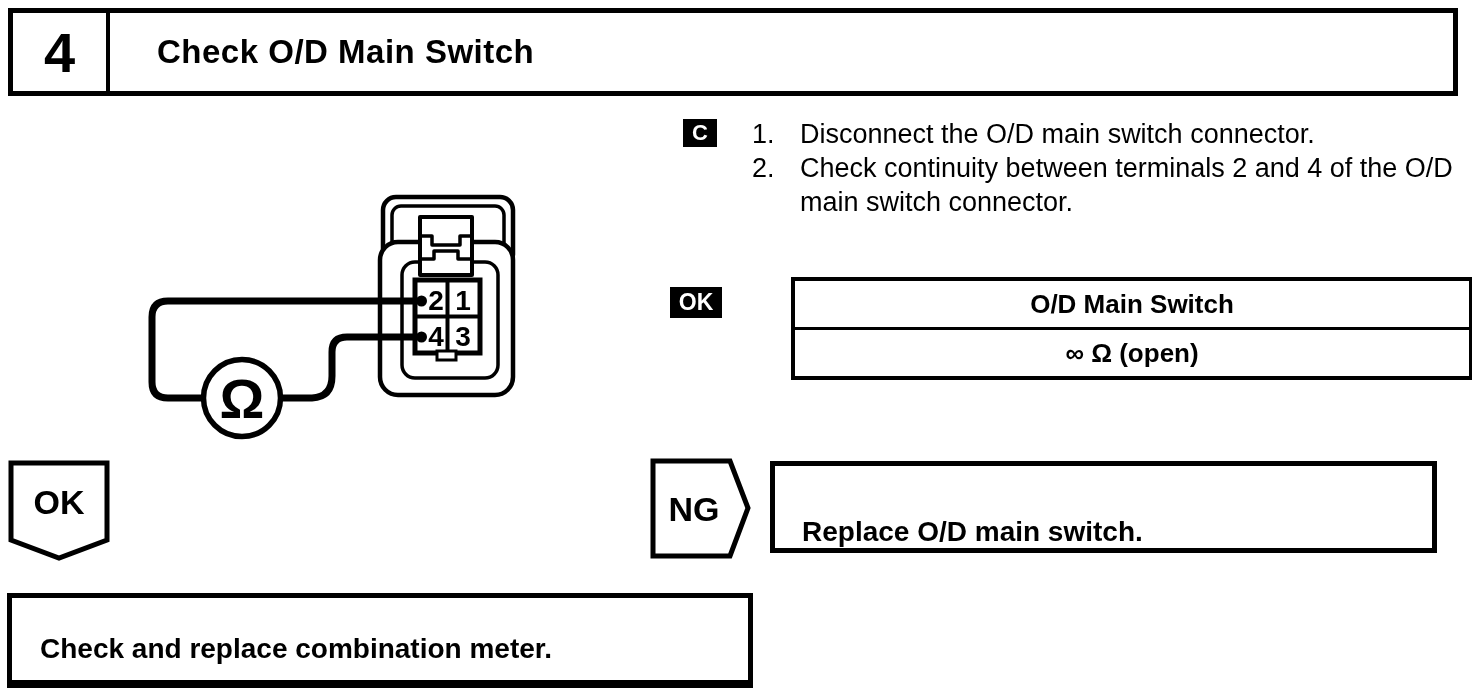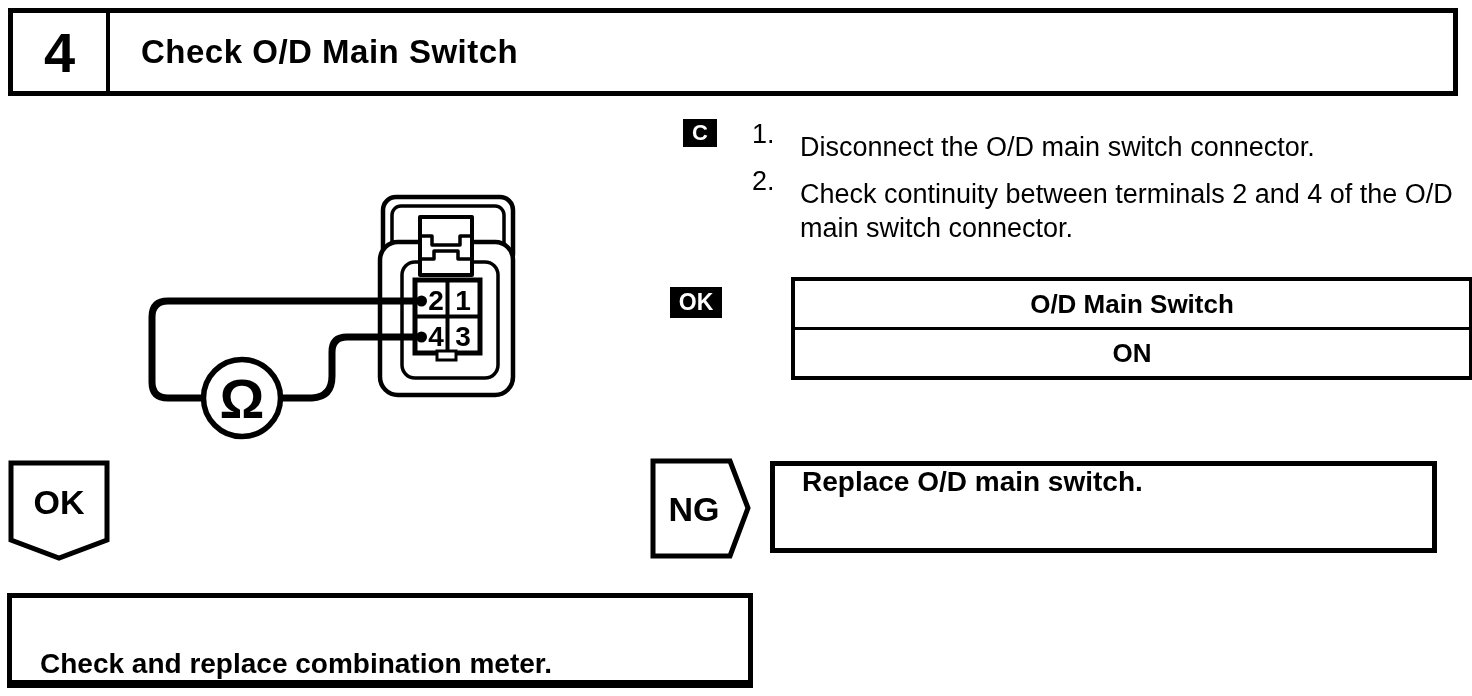--- a/index.html
+++ b/index.html
@@ -10,57 +10,57 @@
   
   .hdr{
     position:absolute;left:8px;top:8px;width:1450px;height:88px;
     border:5px solid #000;display:flex;align-items:stretch;background:#fff;box-sizing:border-box;
   }
   .hdr-num{
     width:93px;border-right:4px solid #000;display:flex;align-items:center;justify-content:center;
     font-size:56px;font-weight:700;
   }
   .hdr-title{
-    flex:1;display:flex;align-items:center;padding-left:31px;
+    flex:1;display:flex;align-items:center;padding-left:47px;
     font-size:33px;font-weight:700;letter-spacing:.5px;
   }
   
   .badge{
     position:absolute;background:#000;color:#fff;display:flex;align-items:center;justify-content:center;
     font-weight:700;
   }
   .badge-c{left:683px;top:119px;width:34px;height:28px;font-size:22px;}
   .badge-ok{left:670px;top:287px;width:52px;height:31px;font-size:23px;}
   
   .steps{position:absolute;left:752px;top:117px;width:712px;}
   .step{display:flex;font-size:27px;line-height:34px;font-weight:400;}
   .step-num{width:48px;flex:0 0 48px;}
-  .step-text{width:655px;margin-top:13px;}
+  .step-text{width:655px;}
   
   .spec-table{
     position:absolute;left:755px;top:277px;width:682px;
     border:4px solid #000;background:#fff;box-sizing:border-box;margin-left:36px;
   }
   .trow{display:flex;height:46px;border-top:3px solid #000;}
   .trow:first-child{border-top:none;}
   .tcell{
     flex:0 0 336px;display:flex;align-items:center;justify-content:center;
     border-right:3px solid #000;font-size:26px;font-weight:700;box-sizing:border-box;
   }
   .tcell:last-child{flex:1;border-right:none;}
   
   .diagram-svg{position:absolute;left:100px;top:180px;}
   .ok-pent{position:absolute;left:8px;top:460px;}
   .ng-pent{position:absolute;left:650px;top:458px;}
   .action-box{
     position:absolute;border:5px solid #000;background:#fff;box-sizing:border-box;
-    display:flex;align-items:flex-start;font-size:28px;font-weight:700;
+    display:flex;align-items:flex-end;font-size:28px;font-weight:700;
   }
   .box-replace{left:770px;top:461px;width:667px;height:92px;padding-left:27px;}
-  .box-meter{left:7px;top:593px;width:746px;height:95px;padding-left:28px;border-bottom-width:8px;align-items:flex-end;padding-top:20px;}
+  .box-meter{left:7px;top:593px;width:746px;height:95px;padding-left:28px;border-bottom-width:8px;align-items:center;padding-top:20px;}
   .pent-label{font:700 34px "Liberation Sans",sans-serif;}
   .svg-num{font:700 28px "Liberation Sans",sans-serif;}
   .svg-ohm{font:700 56px "Liberation Sans",sans-serif;}
 </style>
 </head>
 <body>
 
 <div id="page">
 
   <div class="hdr">
@@ -118,21 +118,21 @@
       <div class="step-text">Check continuity between terminals 2 and 4 of the O/D main switch connector.</div>
     </div>
   </div>
 
   <div class="badge badge-ok">OK</div>
   <div class="spec-table">
     <div class="trow">
       <div class="tcell">O/D Main Switch</div>
     </div>
     <div class="trow">
-      <div class="tcell">ON</div>
+      <div class="tcell">∞ Ω (open)</div>
     </div>
   </div>
 
   <svg class="ok-pent" width="102" height="102" viewBox="0 0 102 102">
     <polygon points="3,3 99,3 99,80 51,98 3,80" fill="#fff" stroke="#000" stroke-width="5" stroke-linejoin="miter"></polygon>
     <text class="pent-label" x="51" y="54" text-anchor="middle" fill="#000">OK</text>
   </svg>
 
   <svg class="ng-pent" width="102" height="102" viewBox="0 0 102 102">
     <polygon points="3,3 80,3 98,50 80,98 3,98" fill="#fff" stroke="#000" stroke-width="5" stroke-linejoin="miter"></polygon>

